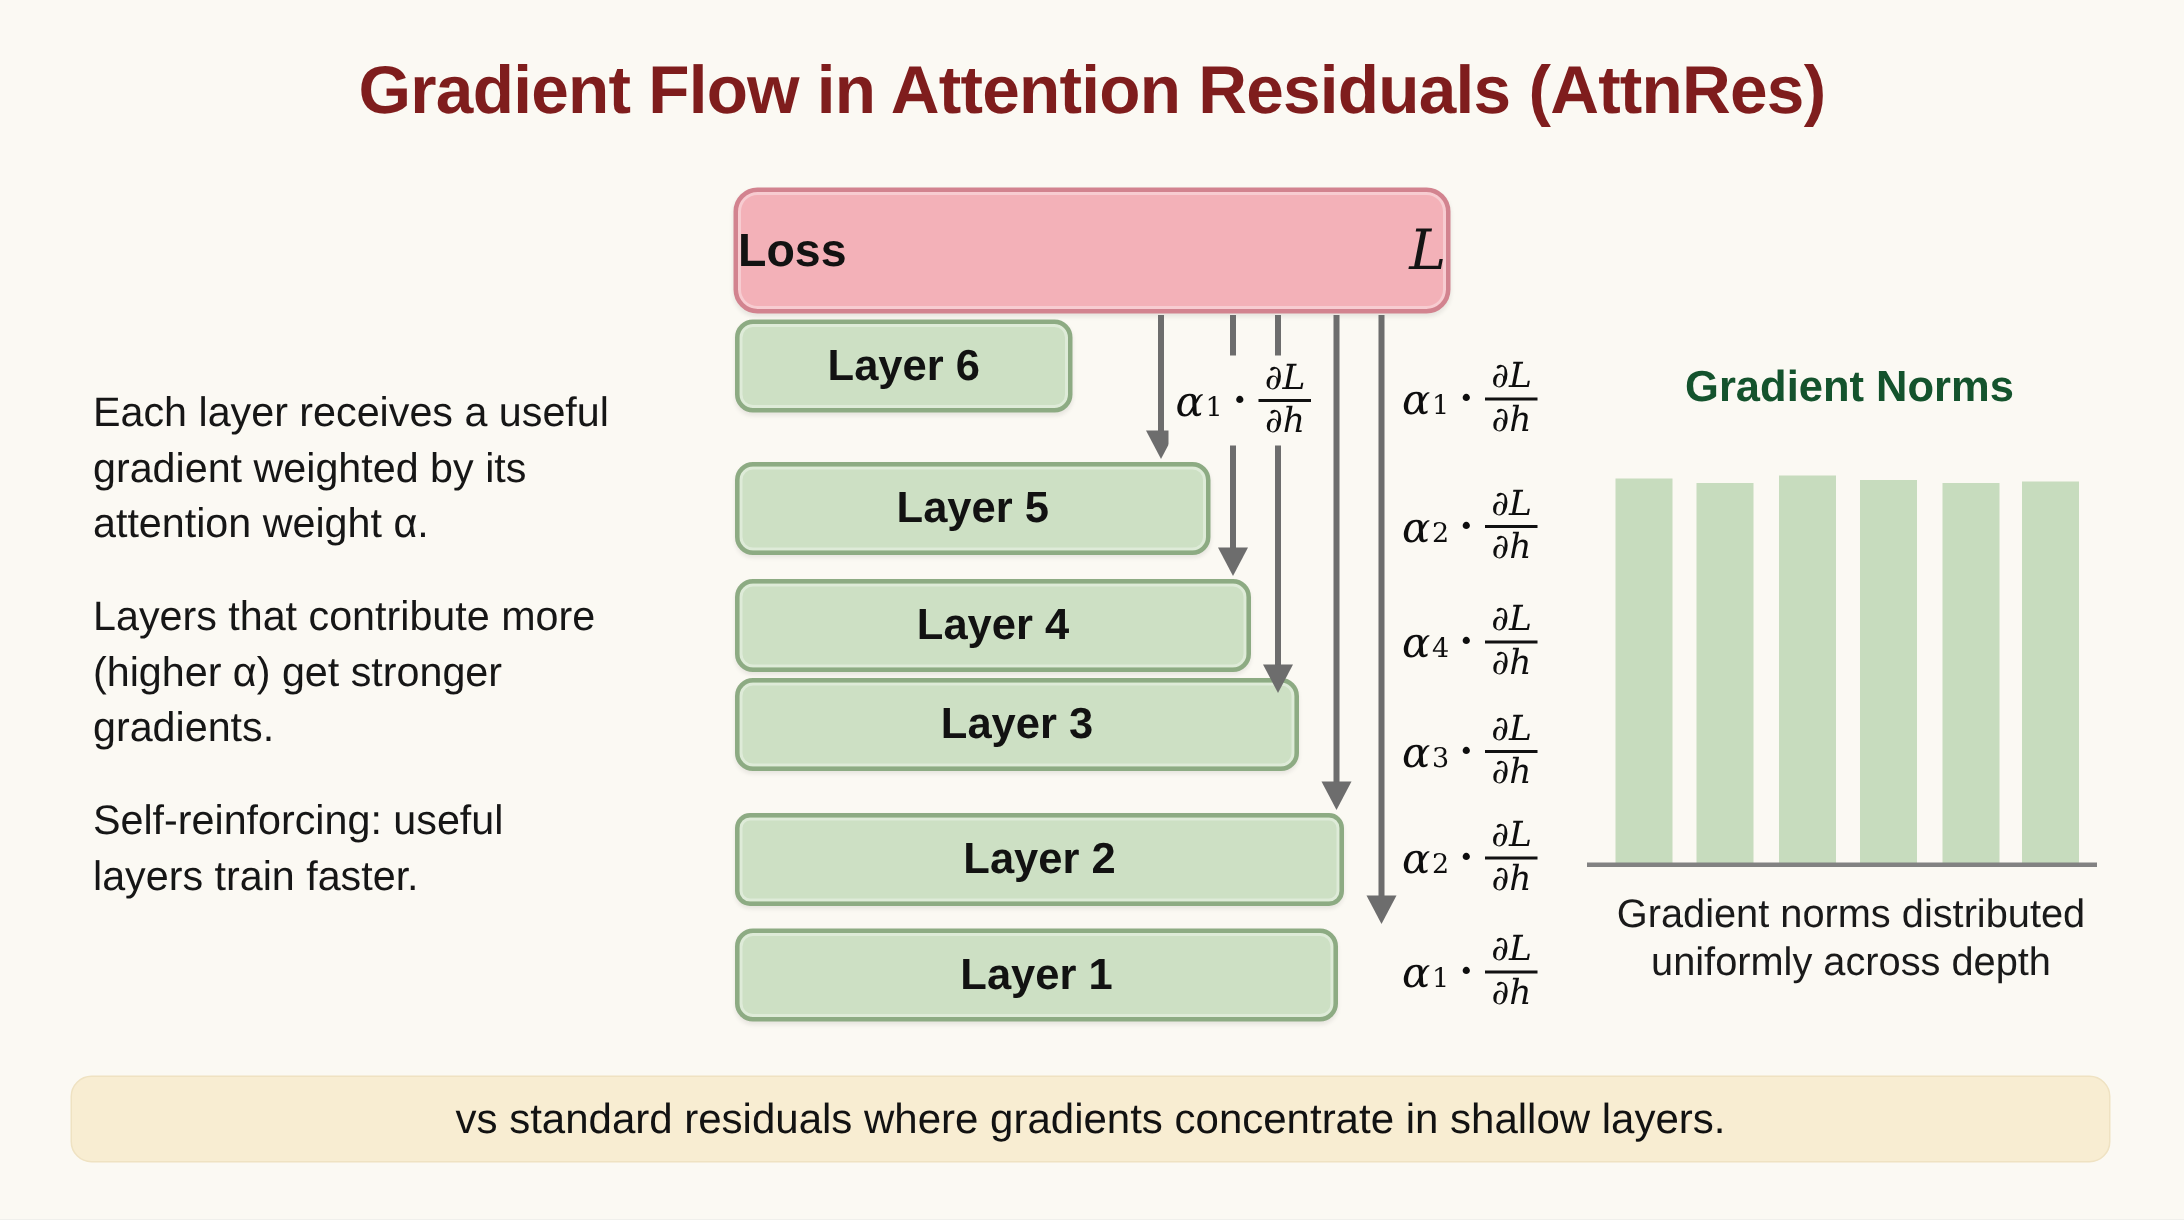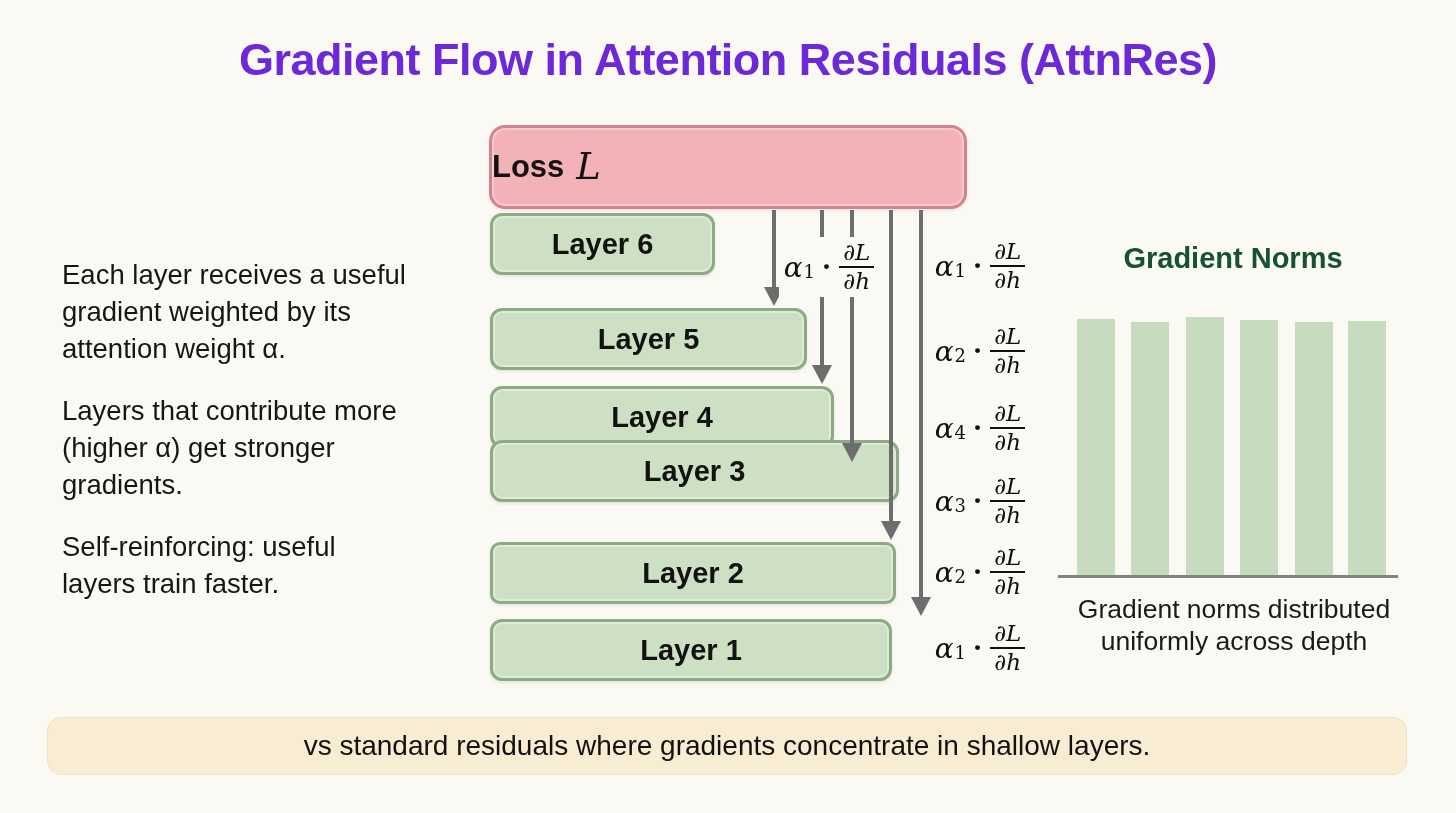--- a/index.html
+++ b/index.html
@@ -3,32 +3,32 @@
 <meta charset="utf-8">
 <style>
   html,body{margin:0;padding:0;background:#e8e8e8;}
   .canvas{
     position:relative;width:1456px;height:813px;overflow:hidden;
     background:#fbf9f3;
     font-family:"Liberation Sans",sans-serif;color:#141414;
   }
   .title{
     position:absolute;top:34px;left:0;right:0;text-align:center;
-    font-size:45px;font-weight:700;letter-spacing:-0.5px;margin:0;color:#6d28d9;
+    font-size:45px;font-weight:700;letter-spacing:-0.5px;margin:0;color:#7f1d1d;
   }
   
   .notes{position:absolute;left:62px;top:256px;width:430px;font-size:27.5px;line-height:37px;color:#161616;}
   .notes .para{margin:0 0 25px 0;}
   .notes .line{white-space:nowrap;}
   
   .loss-box{
     position:absolute;left:489px;top:125px;width:478px;height:84px;
     background:#f3b1b8;border:3px solid #d2838f;border-radius:16px;
     box-shadow:inset 0 0 0 2px rgba(255,255,255,0.35), 0 2px 3px rgba(0,0,0,0.08);
-    display:flex;align-items:center;justify-content:flex-start;box-sizing:border-box;
+    display:flex;align-items:center;justify-content:space-between;box-sizing:border-box;
   }
   .loss-text{font-size:31px;font-weight:700;color:#121212;}
   .loss-math{font-family:"DejaVu Serif",serif;font-style:italic;font-weight:500;font-size:37px;margin-left:12px;position:relative;top:-1px;}
   
   .layer-box{
     position:absolute;left:490px;height:62px;
     background:#cde0c4;border:3px solid #8dab83;border-radius:12px;
     box-shadow:inset 0 0 0 2px rgba(255,255,255,0.35), 0 2px 3px rgba(0,0,0,0.08);
     display:flex;align-items:center;justify-content:center;box-sizing:border-box;
   }
@@ -92,21 +92,21 @@
 
   <div class="layer-box" style="top:213px;width:225px;">
     <span class="layer-label">Layer 6</span>
   </div>
   <div class="layer-box" style="top:308px;width:317px;">
     <span class="layer-label">Layer 5</span>
   </div>
   <div class="layer-box" style="top:386px;width:344px;">
     <span class="layer-label">Layer 4</span>
   </div>
-  <div class="layer-box" style="top:440px;width:409px;">
+  <div class="layer-box" style="top:452px;width:376px;">
     <span class="layer-label">Layer 3</span>
   </div>
   <div class="layer-box" style="top:542px;width:406px;border-radius:10px;">
     <span class="layer-label">Layer 2</span>
   </div>
   <div class="layer-box" style="top:619px;width:402px;">
     <span class="layer-label">Layer 1</span>
   </div>
 
   <div class="arrow-line" style="left:772px;top:210px;height:78px;"></div>

